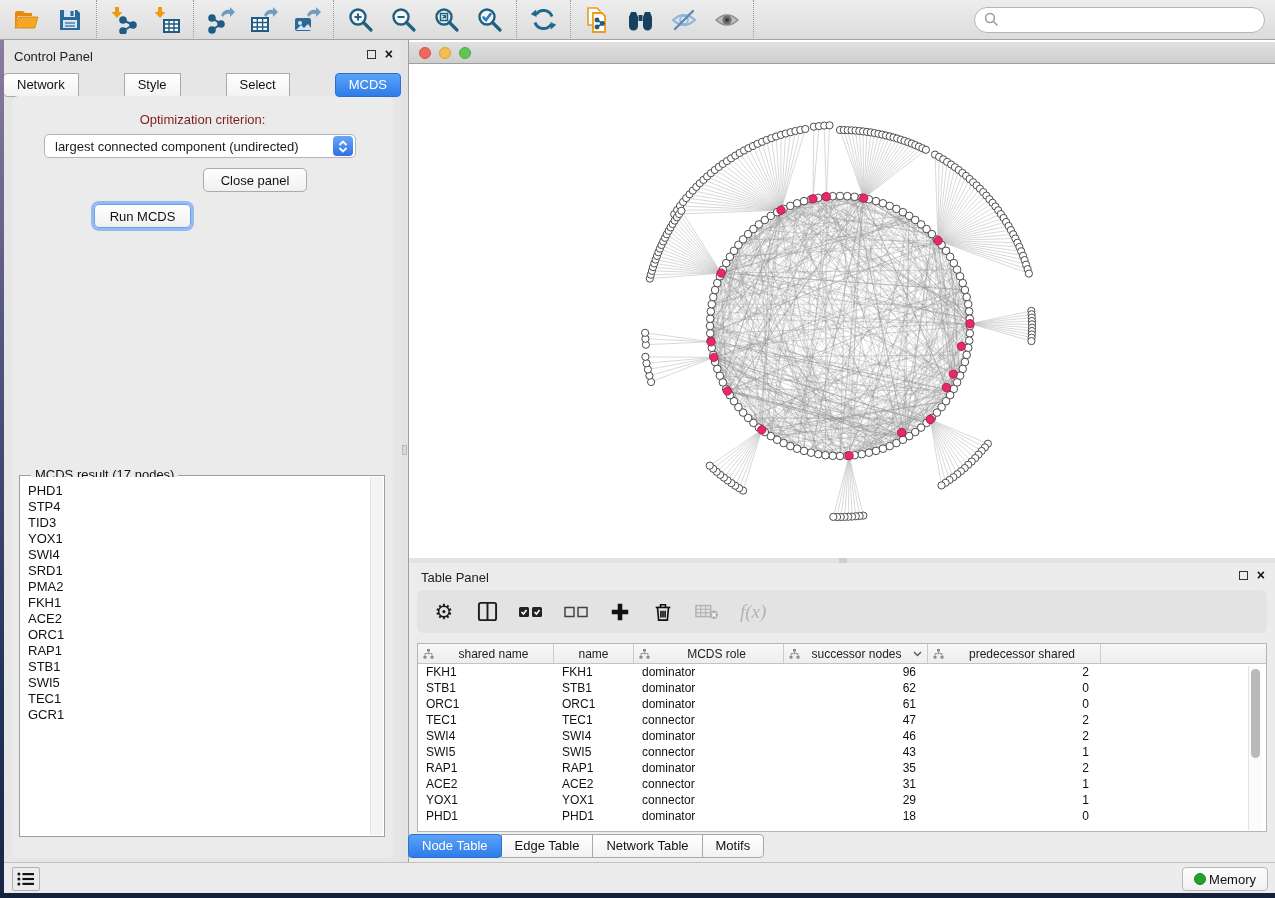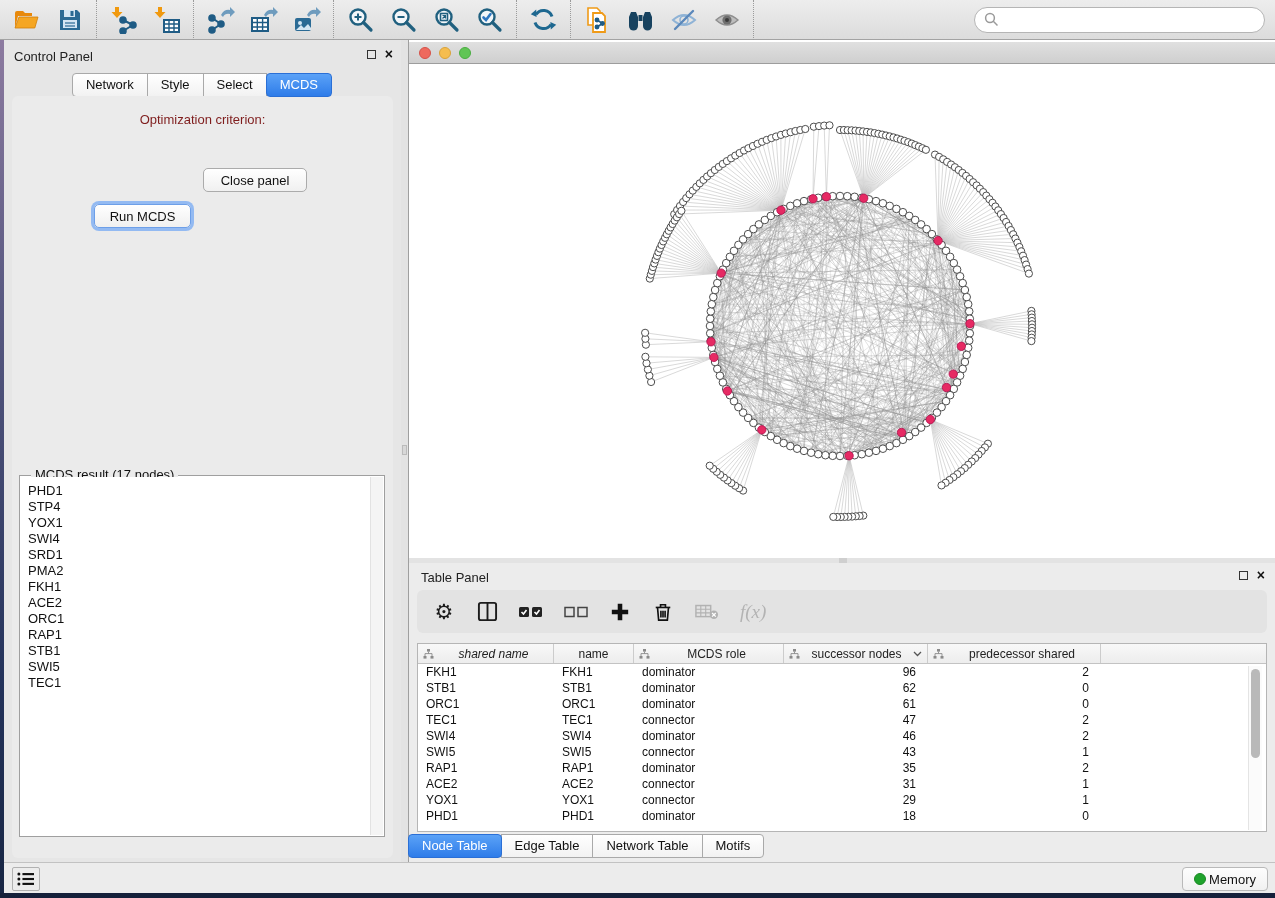--- a/index.html
+++ b/index.html
@@ -24,21 +24,21 @@
     border:1px solid #b5b5b5; border-radius:13px; display:flex; align-items:center; padding:0 9px; }
   .searchbox input { border:none; outline:none; flex:1; font-size:13px; background:transparent; margin-left:6px;
     font-family:"Liberation Sans",sans-serif; }
 
   
   .cp { position:absolute; left:4px; top:40px; width:397px; height:822px; background:#e6e6e6; }
   .cp-title { position:absolute; left:10px; top:9px; font-size:13px; color:#222; }
   .win-icons { position:absolute; right:8px; top:9px; display:flex; gap:9px; align-items:center; }
   .float-ico { width:9px; height:9px; border:1.5px solid #333; display:inline-block; }
   .close-ico { font-weight:bold; font-size:14px; line-height:10px; color:#111; }
-  .cp-tabs { position:absolute; left:0; right:0; top:33px; display:flex; justify-content:center; }
+  .cp-tabs { position:absolute; left:0; right:0; top:33px; display:flex; justify-content:space-between; }
   .tab { padding:3px 13px 4px; font-size:13px; background:linear-gradient(#ffffff,#f2f2f2);
     border:1px solid #a9a9a9; margin-left:-1px; color:#111; }
   .tab:first-child { border-radius:4px 0 0 4px; }
   .tab.active { background:linear-gradient(#5ba2f7,#2e7ce9); color:#fff; border-color:#2a6fd6;
     border-radius:4px; position:relative; z-index:2; }
   .tab.last-plain { border-radius:0 4px 4px 0; }
   .cp-content { position:absolute; left:8px; top:56px; width:381px; height:762px;
     background:#ebebeb; border-radius:6px; }
   .opt-label { position:absolute; left:0; right:0; top:16px; text-align:center; font-size:13px; color:#7f1d1d; }
   .criterion { position:absolute; left:32px; top:38px; width:312px; height:24px; background:#fff;
@@ -288,38 +288,51 @@
       <span class="close-ico">×</span>
     </div>
     <div class="cp-tabs">
         <div class="tab">Network</div>
         <div class="tab">Style</div>
         <div class="tab">Select</div>
         <div class="tab active">MCDS</div>
       </div>
     <div class="cp-content">
       <div class="opt-label">Optimization criterion:</div>
+      <div class="criterion">
+        <span class="val">largest connected component (undirected)</span>
+        <span class="stepper">
+          <svg width="10" height="6" viewBox="0 0 10 6">
+              <polyline points="1.5,5 5,1.5 8.5,5" fill="none" stroke="#fff" stroke-width="1.8"></polyline>
+            </svg>
+          <svg width="10" height="6" viewBox="0 0 10 6">
+              <polyline points="1.5,1 5,4.5 8.5,1" fill="none" stroke="#fff" stroke-width="1.8"></polyline>
+            </svg>
+        </span>
+      </div>
       <button class="btn focused" style="left:82px; top:72px; width:97px;">Run MCDS</button>
       <button class="btn" style="left:191px; top:72px; width:104px;">Close panel</button>
       <div class="groupbox">
         <span class="legend">MCDS result (17 nodes)</span>
         <div class="mcds-list">
             <div>PHD1</div>
             <div>STP4</div>
+            <div>TID3</div>
             <div>YOX1</div>
             <div>SWI4</div>
             <div>SRD1</div>
             <div>PMA2</div>
             <div>FKH1</div>
             <div>ACE2</div>
             <div>ORC1</div>
             <div>RAP1</div>
             <div>STB1</div>
             <div>SWI5</div>
             <div>TEC1</div>
+            <div>GCR1</div>
           </div>
         <div class="vtrack"></div>
       </div>
     </div>
   </div>
 
   <div class="vdivider">
     <span class="line"></span>
       <span class="grip"></span>
   </div>
@@ -1409,21 +1422,21 @@
           <rect x="1" y="2" width="16" height="12" fill="none" stroke="#b2b2b2" stroke-width="1.6"></rect>
           <path d="M1 6 h16 M1 10 h16 M6.3 2 v12 M11.6 2 v12" stroke="#b2b2b2" stroke-width="1.2"></path>
           <circle cx="20.5" cy="12" r="4.5" fill="#b2b2b2"></circle>
           <path d="M18.5 10 l4 4 m0-4 l-4 4" stroke="#fff" stroke-width="1.4"></path>
         </svg>
       </span>
       <span class="tpi fx">f(x)</span>
     </div>
     <div class="ntable">
       <div class="thead">
-          <div class="th" style="width: 136px; font-style: italic;">
+          <div class="th" style="width: 136px;">
             <svg width="11" height="10" viewBox="0 0 11 10" class="ticon">
               <g fill="#8a8a8a">
                 <rect x="4" y="0" width="3" height="2.6"></rect>
                 <rect x="0.5" y="7" width="3" height="2.6"></rect>
                 <rect x="7.5" y="7" width="3" height="2.6"></rect>
               </g>
               <path d="M5.5 2.6 v2 M2 7 V4.6 h7 V7" stroke="#8a8a8a" stroke-width="0.9" fill="none"></path>
             </svg>
             <span class="lbl">shared name</span>
           </div>

